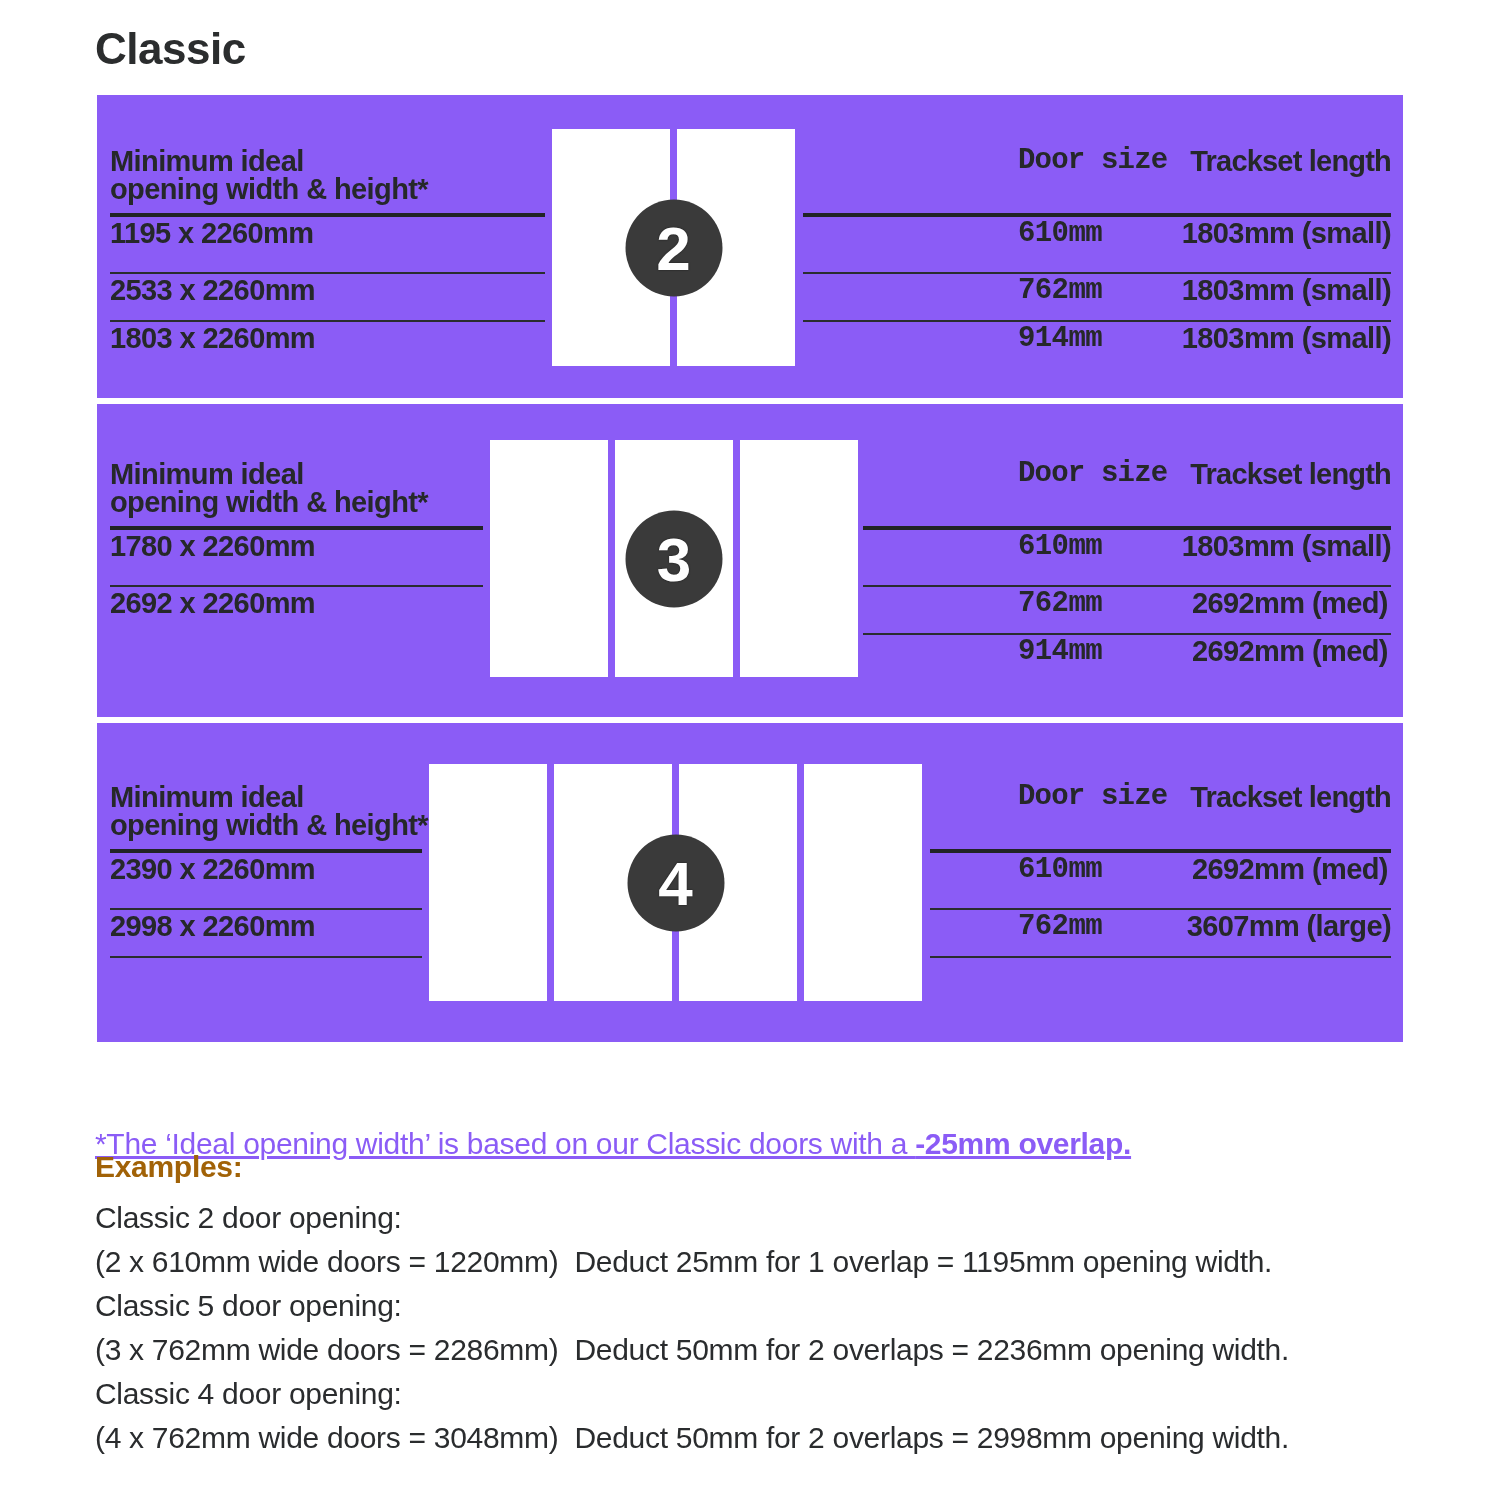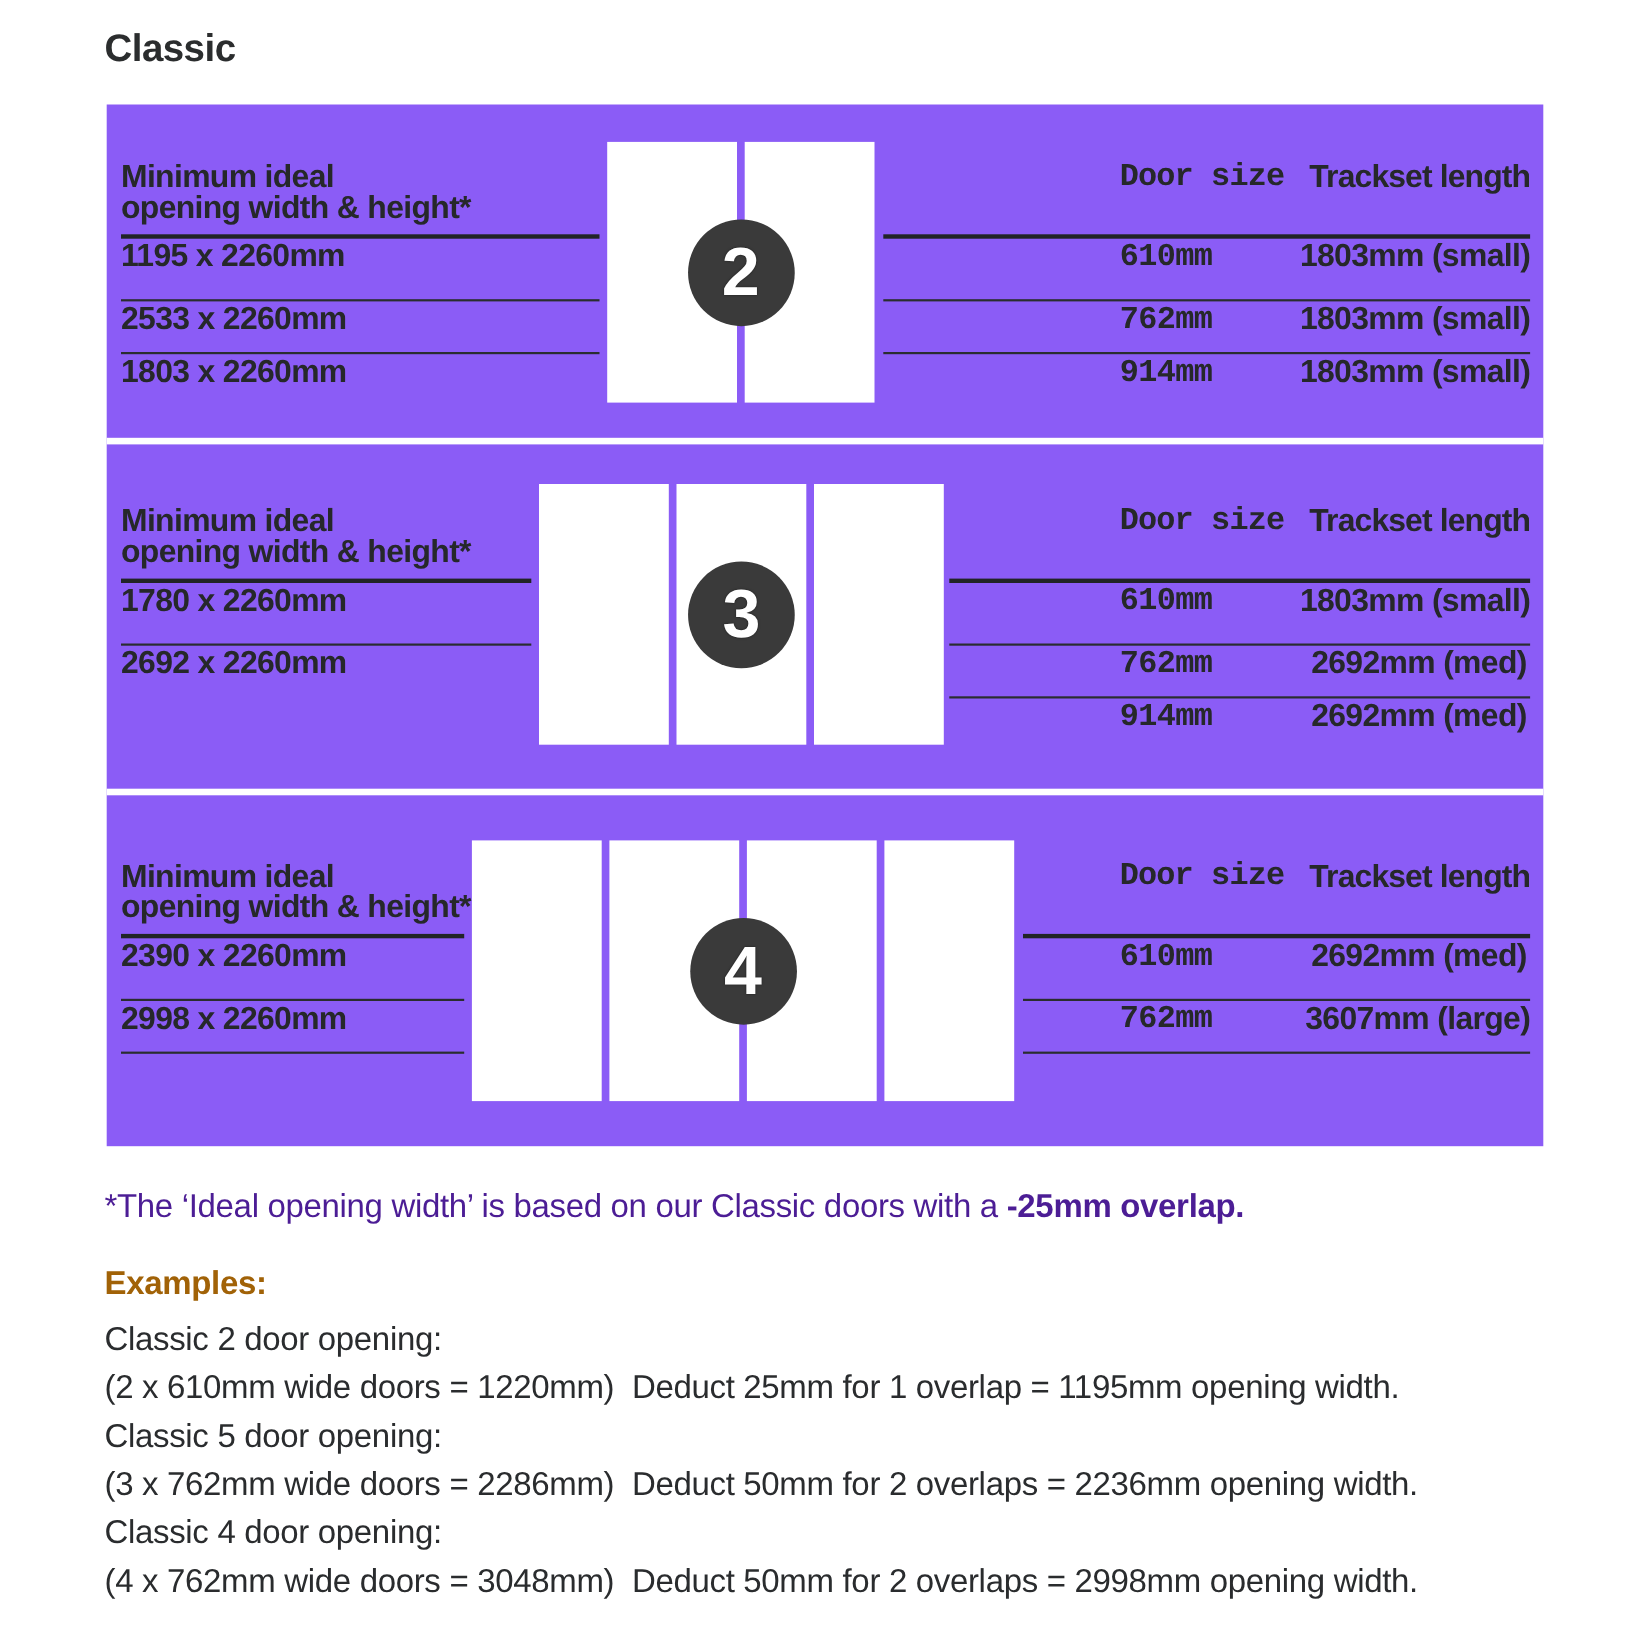--- a/index.html
+++ b/index.html
@@ -1,19 +1,19 @@
 <!DOCTYPE html>
 <html><head>
 <meta charset="utf-8">
 <style>
   html,body{margin:0;padding:0;background:#ffffff;}
   .page{position:relative;width:1500px;height:1500px;background:#ffffff;
         font-family:"Liberation Sans",sans-serif;color:#26282a;overflow:hidden;}
 
-  .title{position:absolute;left:95px;top:24px;margin:0;font-size:35px;font-weight:bold;
+  .title{position:absolute;left:95px;top:24px;margin:0;font-size:44px;font-weight:bold;
          letter-spacing:-0.5px;color:#2b2d2e;text-align:right;}
 
   .panel{position:absolute;left:97px;top:95px;width:1306px;height:947px;background:#8b5cf6;}
 
   .sec{position:relative;}
   .sec1{height:303px;}
   .sec2{height:313px;}
   .sec3{height:319px;}
   .sep{height:6px;background:#ffffff;}
 
@@ -51,21 +51,21 @@
   .sec2 .diagram{left:393px;top:36px;}
   .sec3 .diagram{left:332px;top:41px;}
   .door{width:118px;height:237px;background:#ffffff;}
   .badge{position:absolute;left:50%;top:50%;transform:translate(-50%,-50%);
          width:97px;height:97px;border-radius:50%;background:#3a3a3a;
          display:flex;align-items:center;justify-content:center;
          color:#ffffff;font-size:62px;font-weight:bold;
          text-shadow:0 0 2px rgba(0,0,0,0.6);}
 
   
-  .footnote{position:absolute;left:95px;top:1080px;font-size:30px;letter-spacing:-0.3px;white-space:pre;color:#4c1d95;}
+  .footnote{position:absolute;left:95px;top:1127px;font-size:30px;letter-spacing:-0.3px;white-space:pre;color:#8b5cf6;text-decoration:underline;}
   .footnote strong{font-weight:bold;letter-spacing:-0.3px;}
   .examples-heading{position:absolute;left:95px;top:1150px;font-size:30px;font-weight:bold;letter-spacing:-0.3px;color:#a16207;}
   .examples{position:absolute;left:95px;top:1196px;}
   .example-line{font-size:30px;line-height:44px;letter-spacing:-0.3px;white-space:pre;color:#2a2c2e;}
 </style>
 </head>
 <body>
 
 <div class="page">
 

